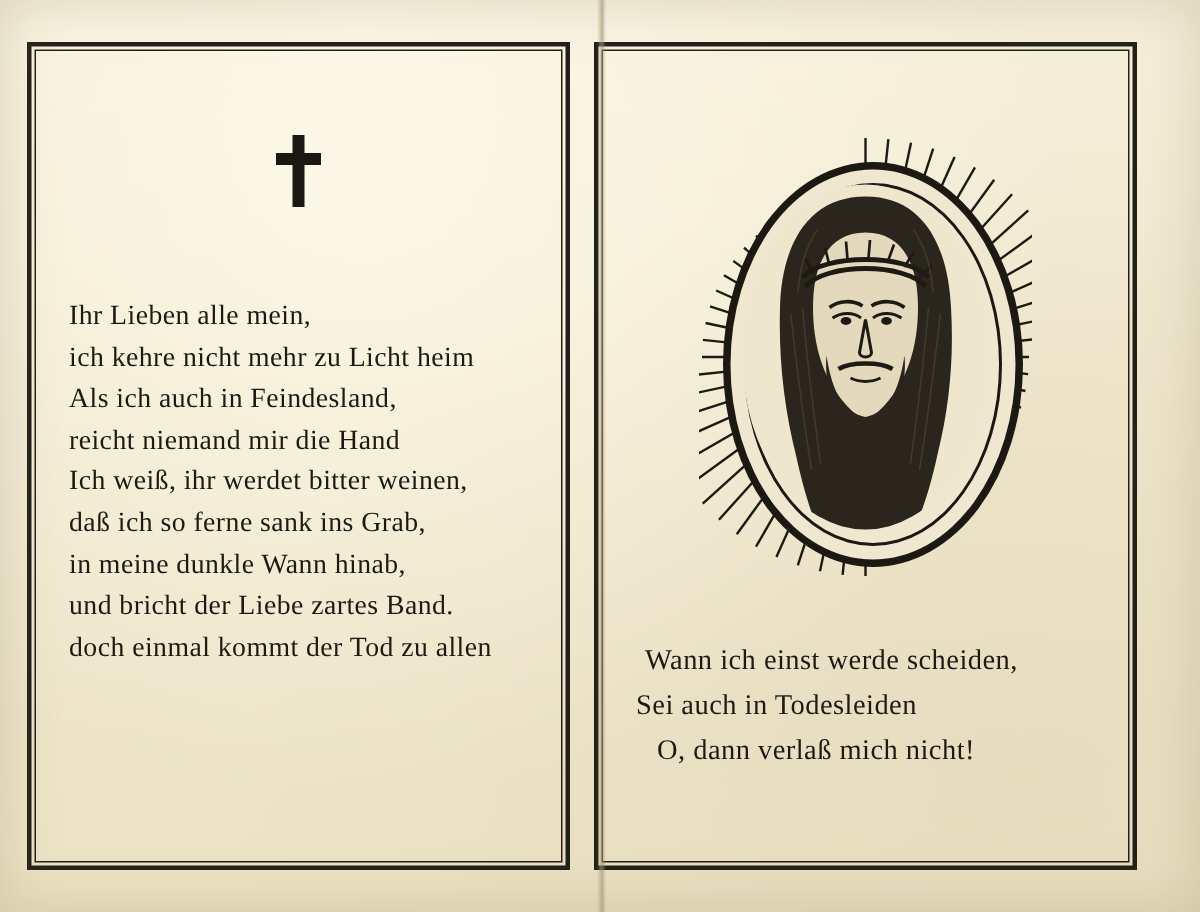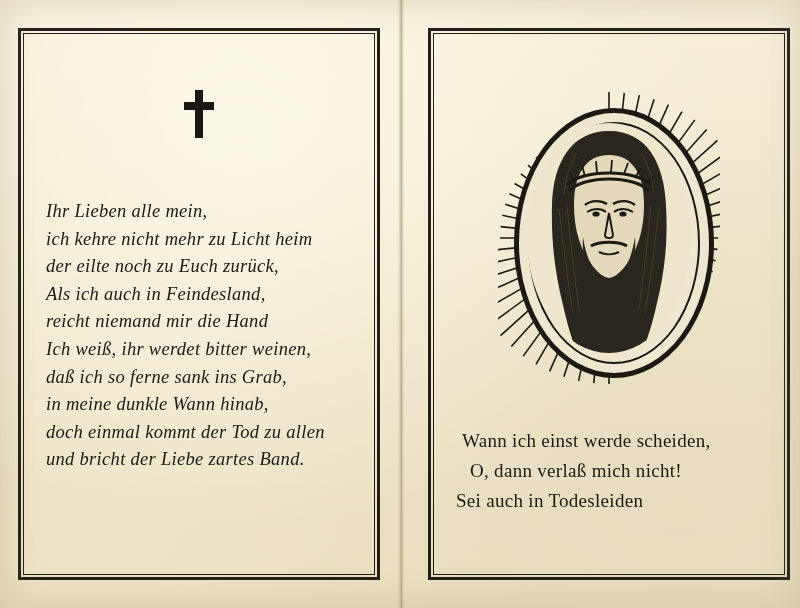--- a/index.html
+++ b/index.html
@@ -49,21 +49,21 @@
     position: absolute;
     box-sizing: border-box;
   }
   .panel-left {
     left: 18px;
     top: 28px;
     width: 362px;
     height: 552px;
   }
   .panel-right {
-    left: 428px;
+    left: 396px;
     top: 28px;
     width: 362px;
     height: 552px;
   }
   .frame-outer {
     position: absolute;
     inset: 0;
     border: 3px solid #23201a;
   }
   .frame-inner {
@@ -95,21 +95,20 @@
     width: 30px;
     height: 8px;
     background: #1b1813;
   }
 
   .poem {
     position: absolute;
     left: 28px;
     top: 170px;
     width: 310px;
-    font-style: italic;
     font-size: 18.5px;
     line-height: 27.6px;
     color: #1d1a14;
     letter-spacing: 0.3px;
   }
   .poem .line {
     white-space: pre;
   }
 
   
@@ -182,28 +181,27 @@
     <div class="frame-inner"></div>
 
     <div class="cross">
       <div class="v"></div>
       <div class="h"></div>
     </div>
 
     <div class="poem">
       <div class="line">Ihr Lieben alle mein,</div>
       <div class="line">ich kehre nicht mehr zu Licht heim</div>
-      <div class="line">der eilte noch zu Euch zurück,</div>
       <div class="line">Als ich auch in Feindesland,</div>
       <div class="line">reicht niemand mir die Hand</div>
       <div class="line">Ich weiß, ihr werdet bitter weinen,</div>
       <div class="line">daß ich so ferne sank ins Grab,</div>
       <div class="line">in meine dunkle Wann hinab,</div>
+      <div class="line">und bricht der Liebe zartes Band.</div>
       <div class="line">doch einmal kommt der Tod zu allen</div>
-      <div class="line">und bricht der Liebe zartes Band.</div>
     </div>
   </div>
 
   <div class="panel panel-right">
     <div class="frame-outer"></div>
     <div class="frame-inner"></div>
 
     <div class="portrait-wrap">
       <svg class="rays" width="222" height="296" viewBox="0 0 222 296">
         <g stroke="#1d1a14" stroke-width="1.6" fill="none">
@@ -311,20 +309,20 @@
               <path d="M58 40 C50 52 46 66 45 82"></path>
               <path d="M122 40 C130 52 134 66 135 82"></path>
             </g>
           </g>
         </svg>
       </div>
     </div>
 
     <div class="verse">
       <div class="line ind1">Wann ich einst werde scheiden,</div>
+      <div class="line ind3">Sei auch in Todesleiden</div>
       <div class="line ind2">O, dann verlaß mich nicht!</div>
-      <div class="line ind3">Sei auch in Todesleiden</div>
     </div>
   </div>
 
   <div class="fold"></div>
   <div class="edge-shadow"></div>
 </div>
 
 </body></html>

